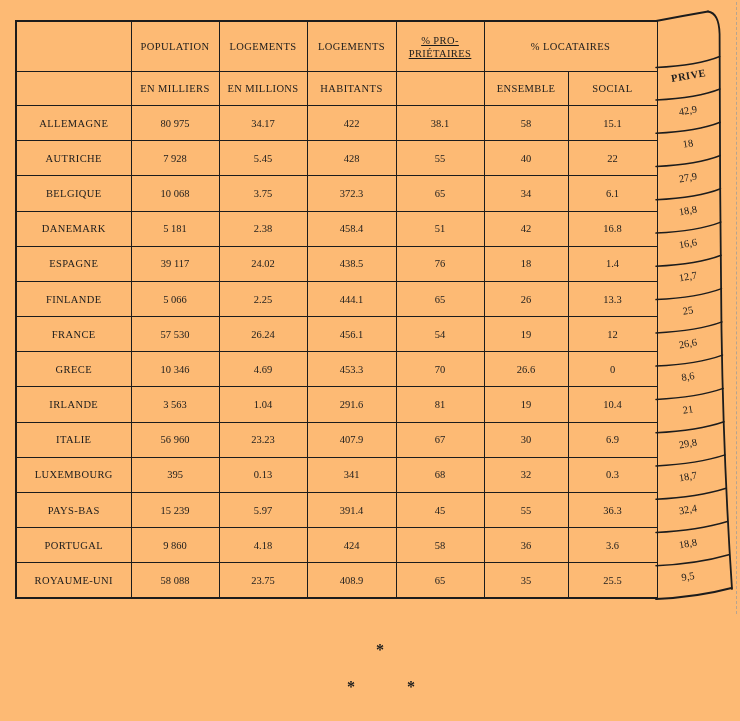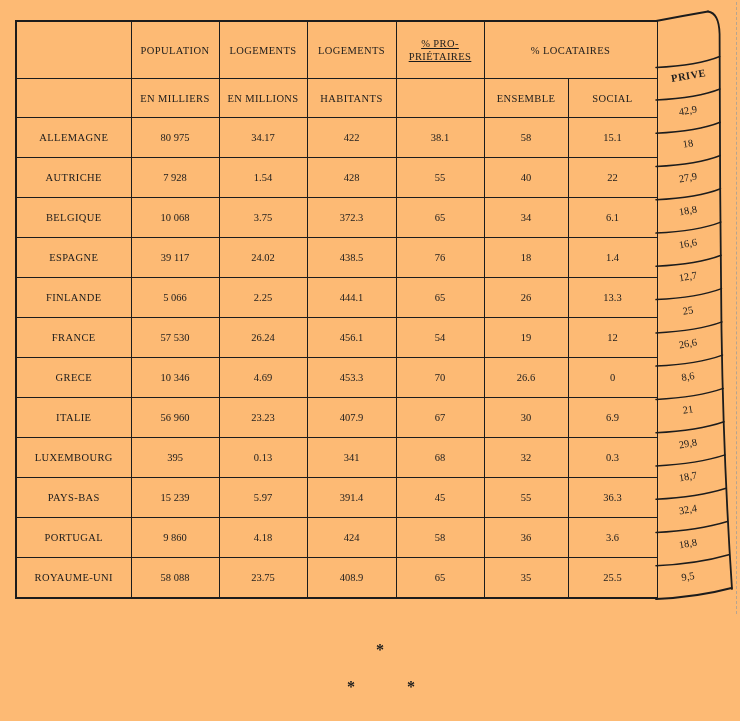--- a/index.html
+++ b/index.html
@@ -85,36 +85,45 @@
       <td>80 975</td>
       <td>34.17</td>
       <td>422</td>
       <td>38.1</td>
       <td>58</td>
       <td>15.1</td>
     </tr>
     <tr class="datarow">
       <td class="country">AUTRICHE</td>
       <td>7 928</td>
-      <td>1.54</td>
+      <td>5.45</td>
       <td>428</td>
       <td>55</td>
       <td>40</td>
       <td>22</td>
     </tr>
     <tr class="datarow">
       <td class="country">BELGIQUE</td>
       <td>10 068</td>
       <td>3.75</td>
       <td>372.3</td>
       <td>65</td>
       <td>34</td>
       <td>6.1</td>
     </tr>
     <tr class="datarow">
+      <td class="country">DANEMARK</td>
+      <td>5 181</td>
+      <td>2.38</td>
+      <td>458.4</td>
+      <td>51</td>
+      <td>42</td>
+      <td>16.8</td>
+    </tr>
+    <tr class="datarow">
       <td class="country">ESPAGNE</td>
       <td>39 117</td>
       <td>24.02</td>
       <td>438.5</td>
       <td>76</td>
       <td>18</td>
       <td>1.4</td>
     </tr>
     <tr class="datarow">
       <td class="country">FINLANDE</td>
@@ -135,20 +144,29 @@
       <td>12</td>
     </tr>
     <tr class="datarow">
       <td class="country">GRECE</td>
       <td>10 346</td>
       <td>4.69</td>
       <td>453.3</td>
       <td>70</td>
       <td>26.6</td>
       <td>0</td>
+    </tr>
+    <tr class="datarow">
+      <td class="country">IRLANDE</td>
+      <td>3 563</td>
+      <td>1.04</td>
+      <td>291.6</td>
+      <td>81</td>
+      <td>19</td>
+      <td>10.4</td>
     </tr>
     <tr class="datarow">
       <td class="country">ITALIE</td>
       <td>56 960</td>
       <td>23.23</td>
       <td>407.9</td>
       <td>67</td>
       <td>30</td>
       <td>6.9</td>
     </tr>

